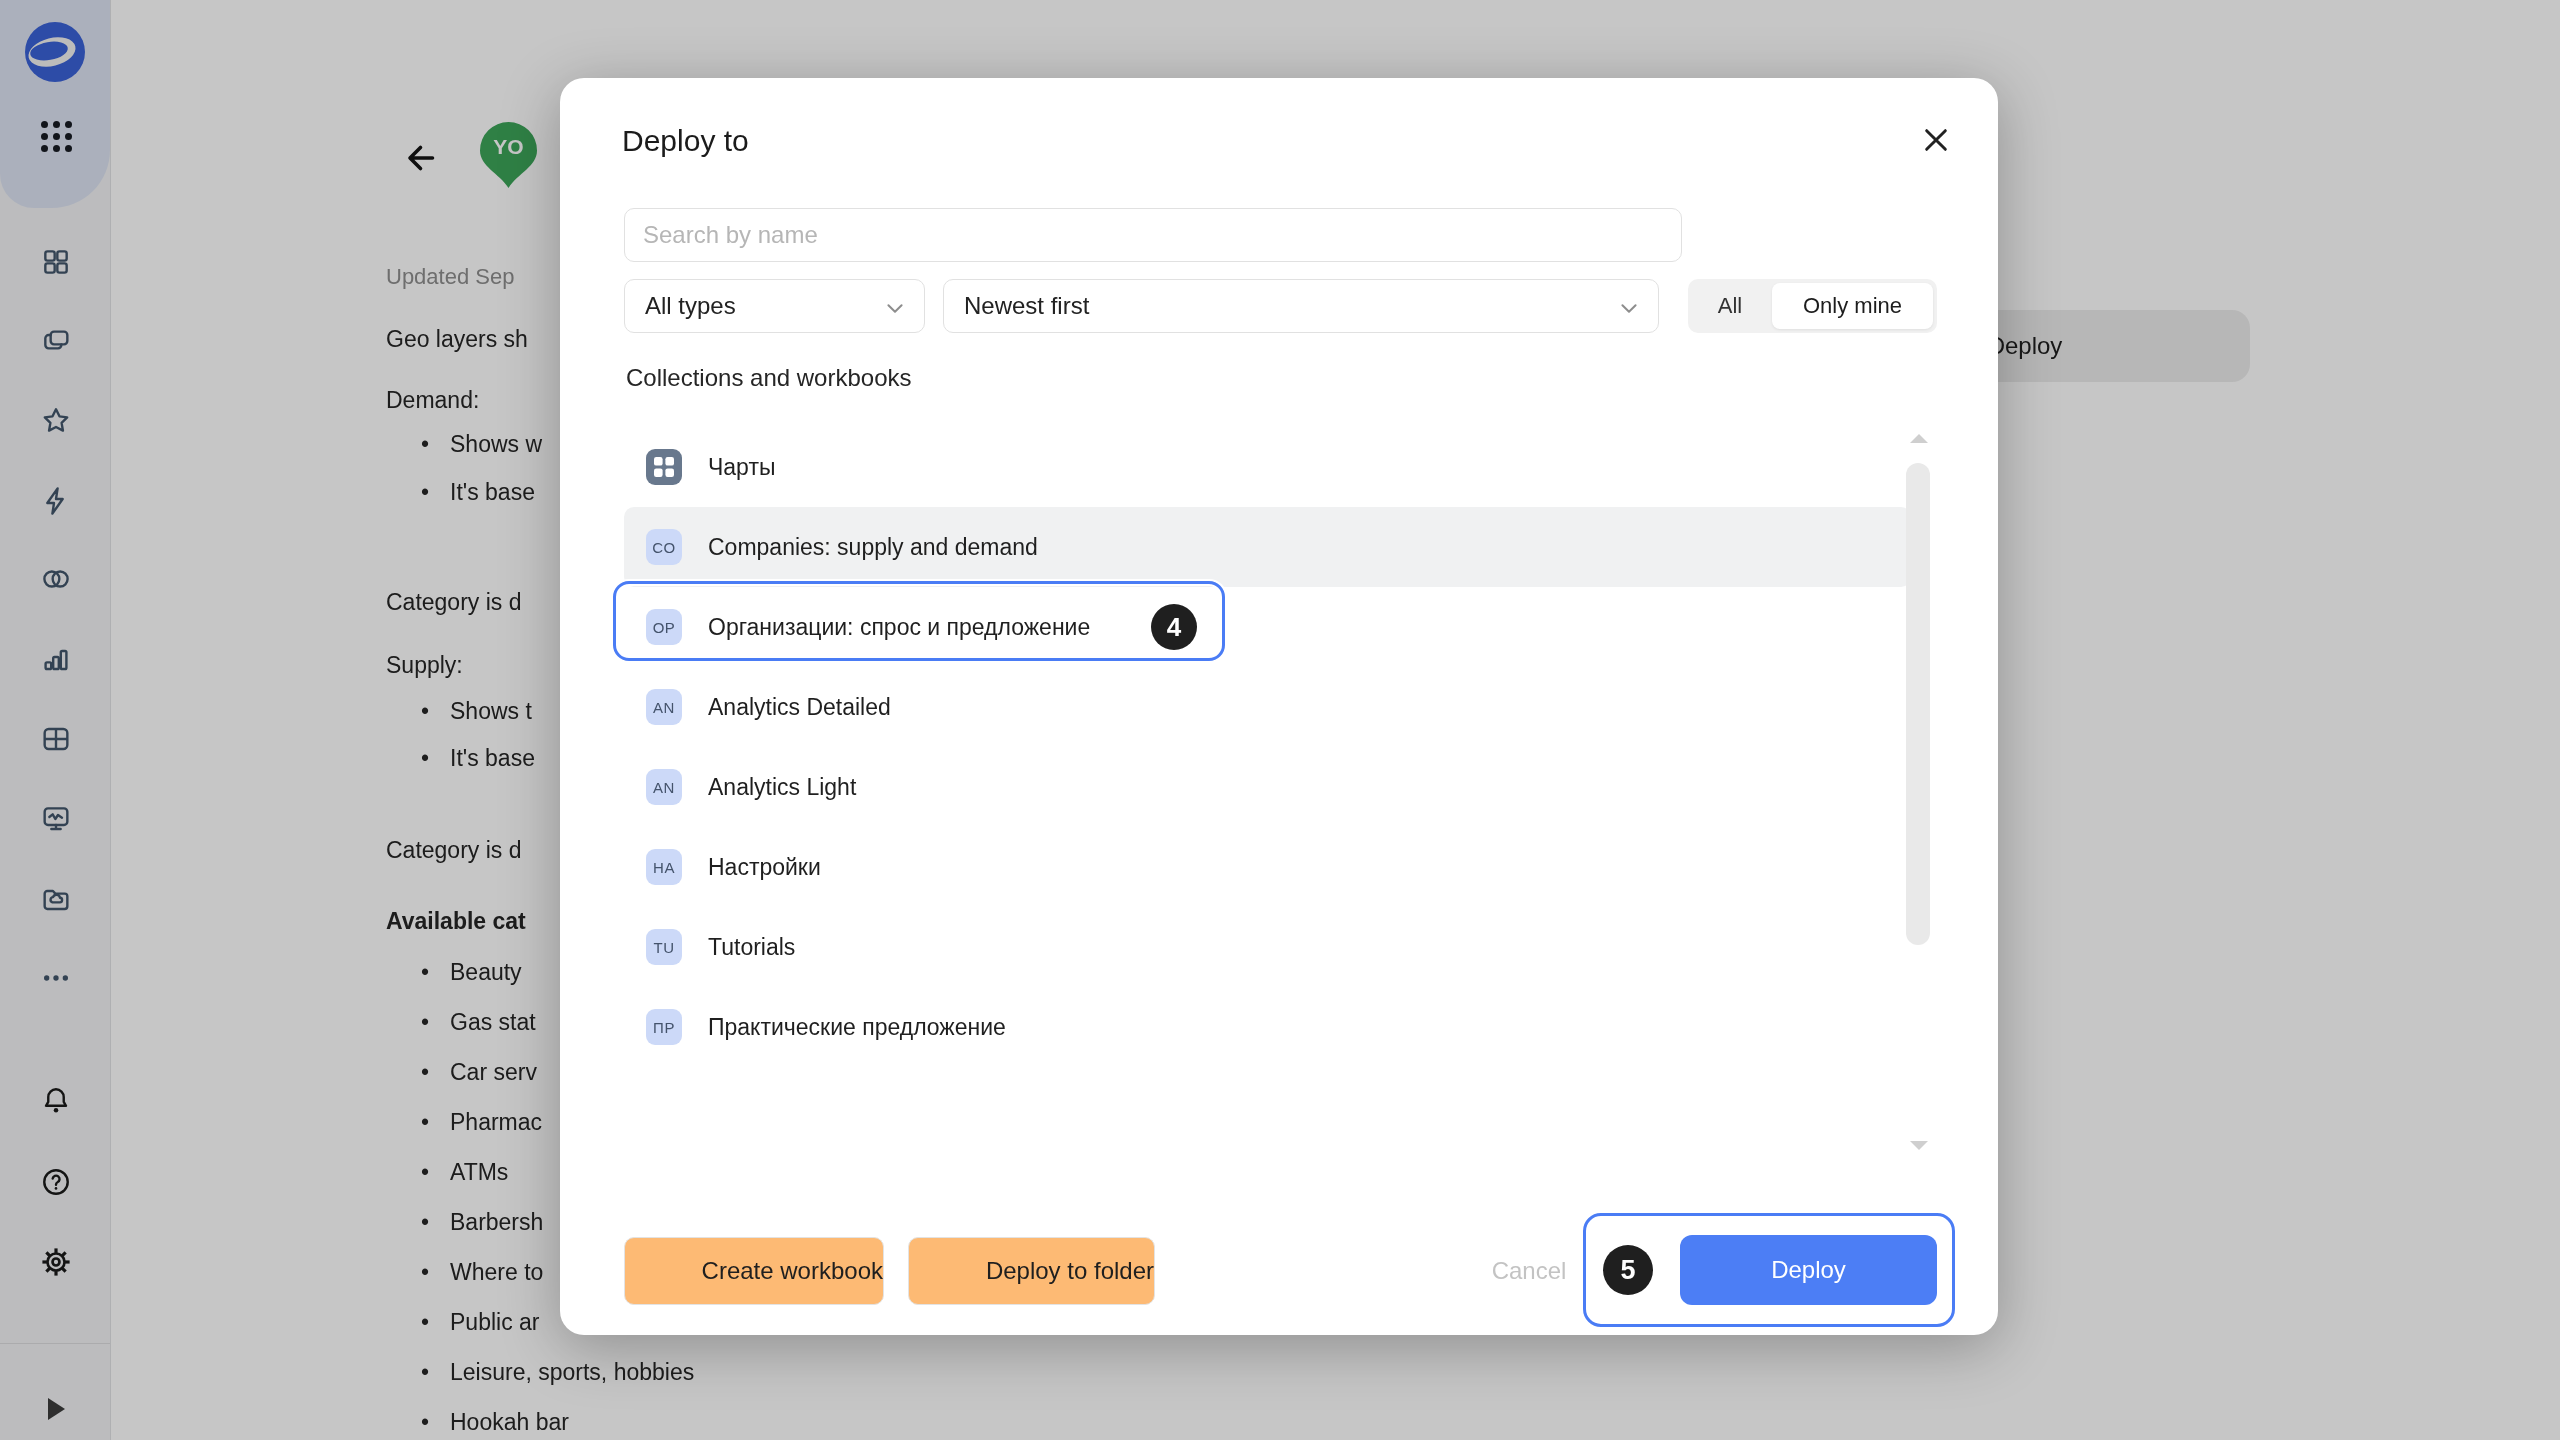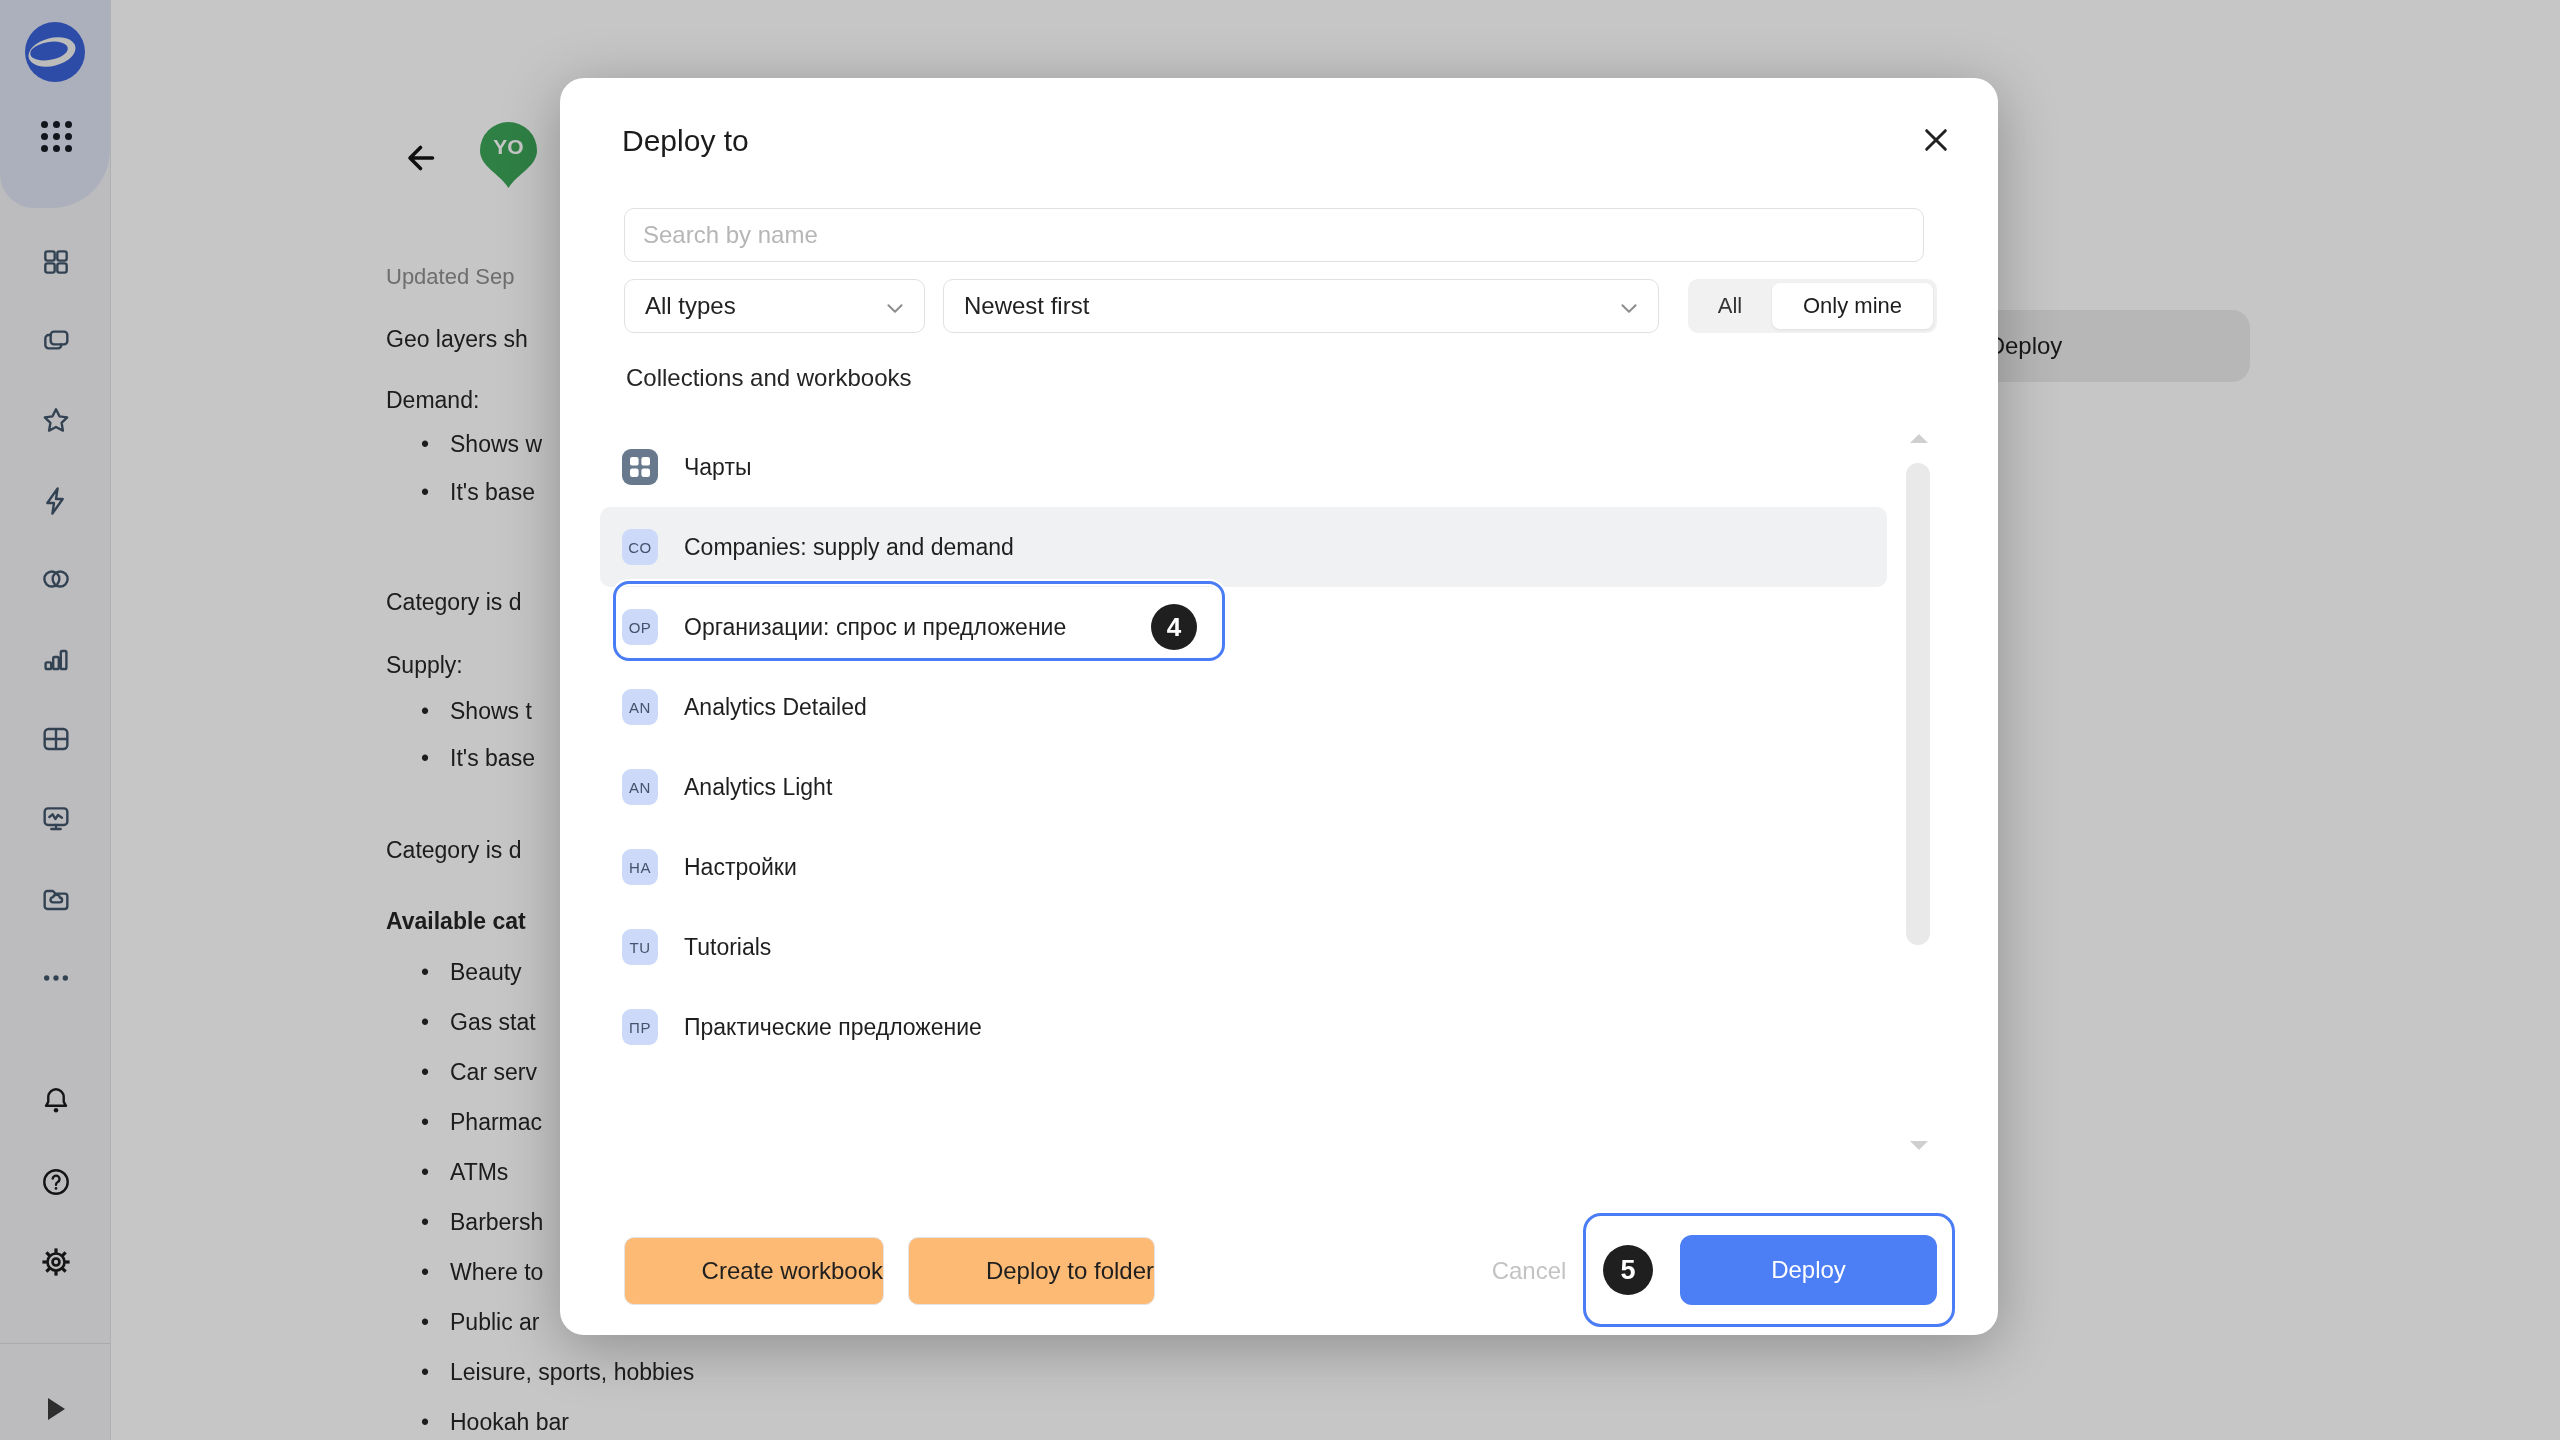--- a/index.html
+++ b/index.html
@@ -35,36 +35,36 @@
 
   
   #dim{position:absolute;inset:0;background:rgba(0,0,0,0.225);z-index:5;}
 
   
   #modal{position:absolute;left:560px;top:78px;width:1438px;height:1257px;background:#fff;border-radius:24px;
          box-shadow:0 12px 60px rgba(0,0,0,.28);z-index:10;}
   #modal-title{position:absolute;left:62px;top:46px;font-size:30px;font-weight:500;color:#1b1b1b;}
   #modal-close{position:absolute;left:1356px;top:42px;width:40px;height:40px;display:flex;align-items:center;justify-content:center;
                color:#222;cursor:pointer;border-radius:8px;}
-  #search-input{position:absolute;left:64px;top:130px;width:1300px;height:54px;box-sizing:border-box;border:1px solid #e1e1e1;
+  #search-input{position:absolute;left:64px;top:130px;width:1058px;height:54px;box-sizing:border-box;border:1px solid #e1e1e1;
                 border-radius:10px;padding:4px 18px;font-size:24px;color:#222;outline:none;font-family:"Liberation Sans",sans-serif;}
   #search-input::placeholder{color:#b6b6b6;}
   .select{position:absolute;top:201px;height:54px;box-sizing:border-box;border:1px solid #e1e1e1;border-radius:10px;
           display:flex;align-items:center;padding:0 20px;font-size:24px;color:#222;cursor:pointer;background:#fff;}
   #type-select{left:64px;width:301px;}
   #sort-select{left:383px;width:716px;}
   .select .chev{margin-left:auto;color:#8d8d8d;}
   #scope-toggle{position:absolute;left:1128px;top:201px;width:249px;height:54px;box-sizing:border-box;background:#f1f1f1;
                 border-radius:10px;display:flex;align-items:center;font-size:22px;color:#333;}
   #seg-all{width:84px;text-align:center;cursor:pointer;}
   #seg-mine{position:absolute;left:84px;top:4px;width:161px;height:46px;background:#fff;border-radius:8px;
             box-shadow:0 1px 3px rgba(0,0,0,.08);display:flex;align-items:center;justify-content:center;color:#1d1d1d;cursor:pointer;}
   #section-label{position:absolute;left:66px;top:286px;font-size:24px;color:#262626;}
 
-  #modal-list{position:absolute;left:40px;top:349px;width:1287px;}
+  #modal-list{position:absolute;left:64px;top:349px;width:1287px;}
   .row{height:80px;display:flex;align-items:center;padding-left:22px;box-sizing:border-box;border-radius:10px;cursor:pointer;}
   .row.selected{background:#f0f1f2;}
   .row-icon{width:36px;height:36px;border-radius:9px;flex:0 0 36px;display:flex;align-items:center;justify-content:center;}
   .row-icon.workbook{background:#68788d;}
   .row-icon.collection{background:#ccd9f8;}
   .row-icon .ini{font-size:15px;font-weight:500;color:#44536b;letter-spacing:.5px;}
   .row-label{margin-left:26px;font-size:23px;color:#1f1f1f;white-space:nowrap;}
 
   #selection-ring{position:absolute;left:53px;top:503px;width:606px;height:74px;border:3px solid #4a7cf5;border-radius:16px;
                   box-shadow:0 0 0 2px #fff, inset 0 0 0 2px #fff;pointer-events:none;}

